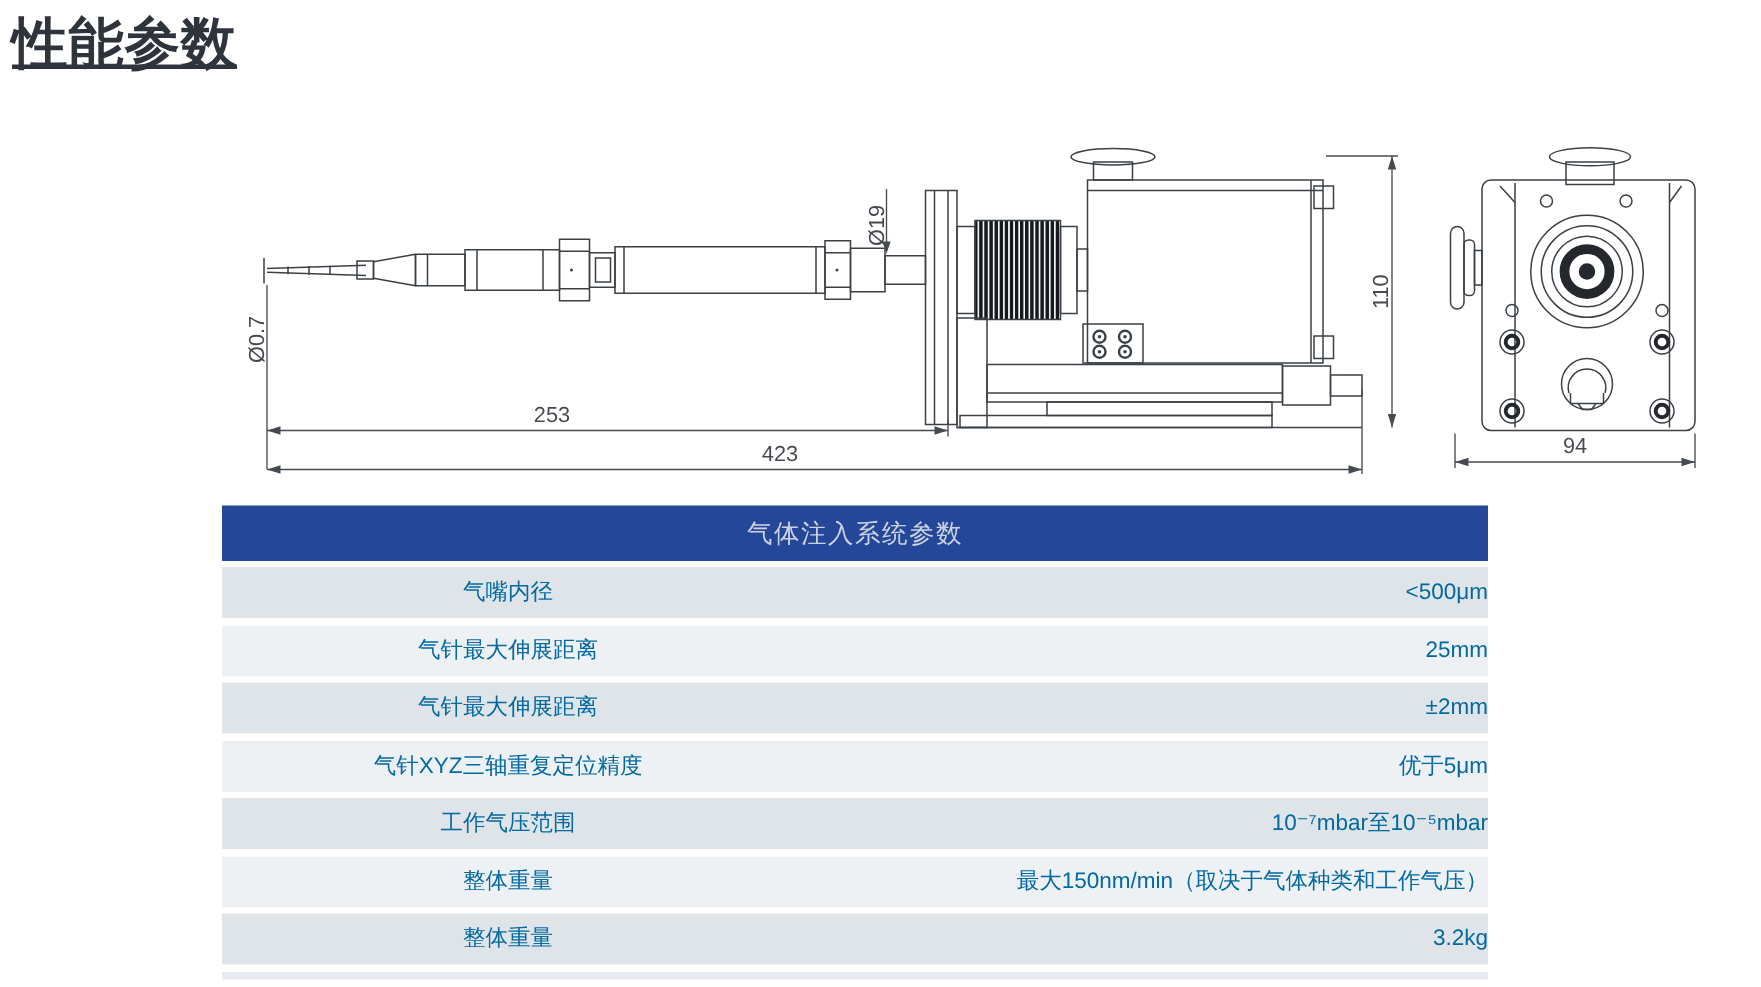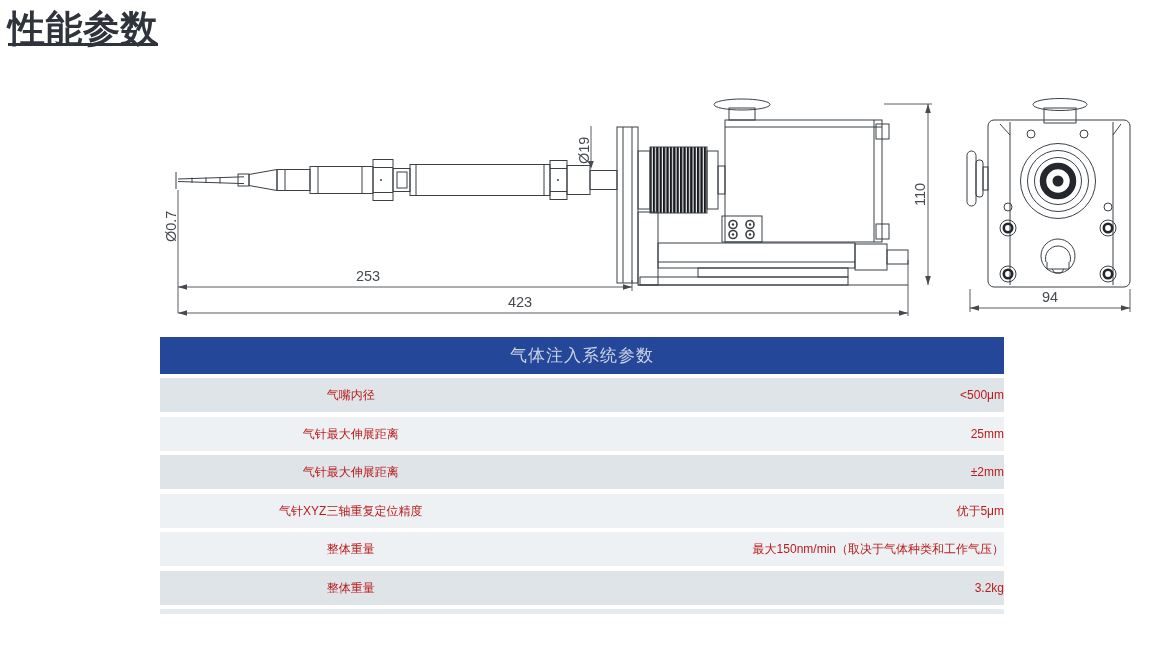--- a/index.html
+++ b/index.html
@@ -5,28 +5,28 @@
   html,body{margin:0;padding:0;}
   body{
     width:1174px;height:658px;position:relative;overflow:hidden;background:#ffffff;
     font-family:"Liberation Sans","DejaVu Sans",sans-serif;
   }
   .page-title{
     position:absolute;left:8px;top:4px;margin:0;
     font-size:37px;font-weight:600;letter-spacing:.5px;color:#2F333C;text-decoration:underline;
   }
   svg.drawing{position:absolute;left:0;top:0;}
-  .spec-table{position:absolute;left:160px;top:337px;width:844px;z-index:2;}
+  .spec-table{position:absolute;left:148px;top:337px;width:844px;z-index:2;}
   .thead{
     height:37px;line-height:37px;background:#24479A;color:#CBD3E3;
     text-align:center;font-size:17px;margin-bottom:4px;letter-spacing:1px;
   }
   .trow{
     display:flex;height:34px;line-height:34px;margin-bottom:4.5px;
-    color:#b91c1c;font-size:12px;
+    color:#0369a1;font-size:15px;
   }
   .trow.dark{background:#DFE4E9;}
   .trow.light{background:#EEF1F4;}
   .tlabel{width:45.2%;text-align:center;}
   .tvalue{width:54.8%;text-align:right;}
   .next-strip{height:5px;background:#E7EBF0;}
 </style>
 </head>
 <body>
 
@@ -192,20 +192,24 @@
     <div class="tvalue">25mm</div>
   </div>
   <div class="trow dark">
     <div class="tlabel">气针最大伸展距离</div>
     <div class="tvalue">±2mm</div>
   </div>
   <div class="trow light">
     <div class="tlabel">气针XYZ三轴重复定位精度</div>
     <div class="tvalue">优于5μm</div>
   </div>
+  <div class="trow dark">
+    <div class="tlabel">工作气压范围</div>
+    <div class="tvalue">10⁻⁷mbar至10⁻⁵mbar</div>
+  </div>
   <div class="trow light">
     <div class="tlabel">整体重量</div>
     <div class="tvalue">最大150nm/min（取决于气体种类和工作气压）</div>
   </div>
   <div class="trow dark">
     <div class="tlabel">整体重量</div>
     <div class="tvalue">3.2kg</div>
   </div>
 
   <div class="next-strip"></div>

